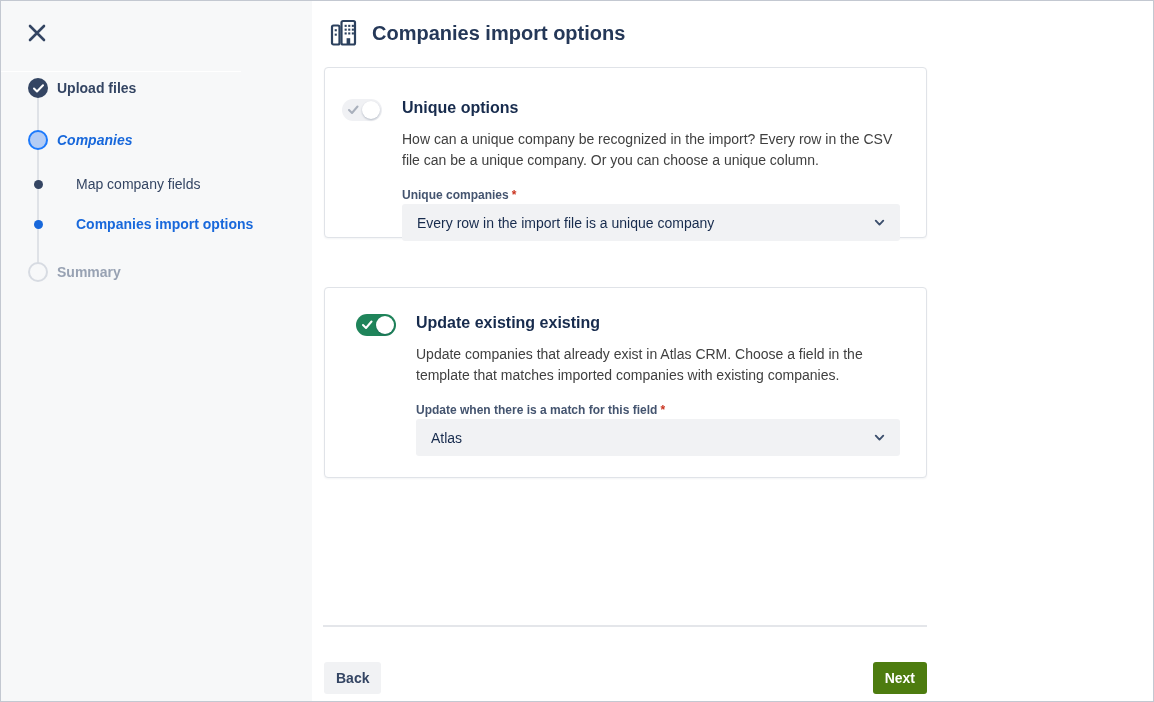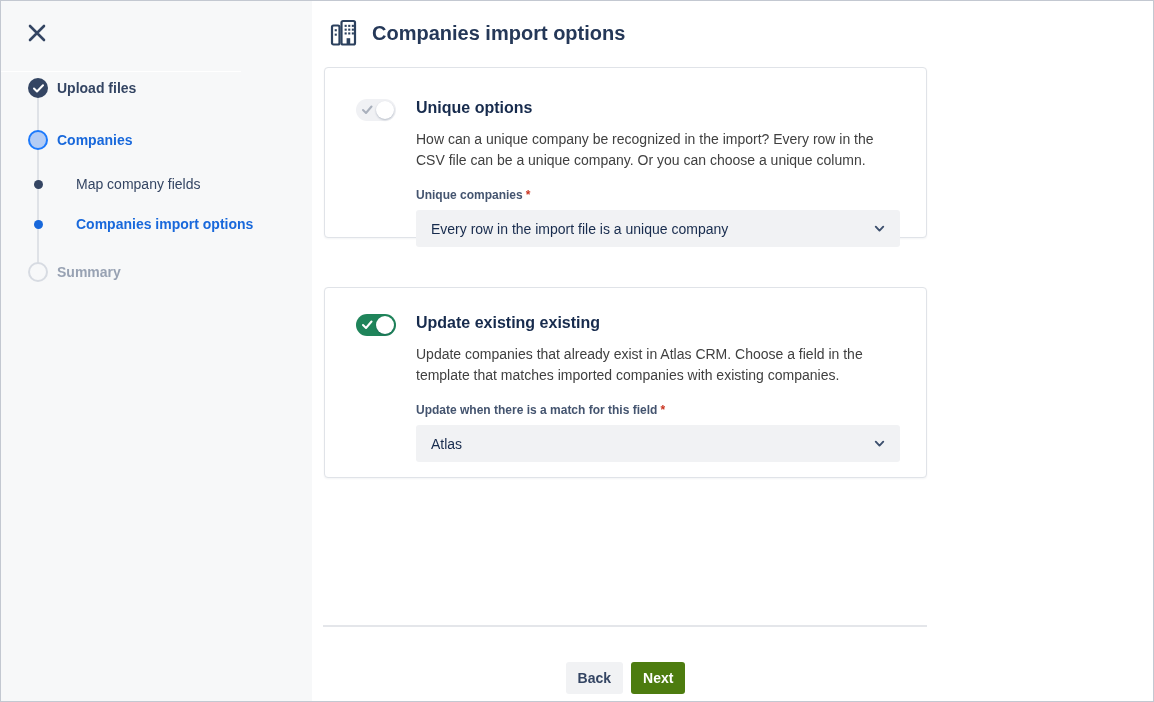--- a/index.html
+++ b/index.html
@@ -29,21 +29,21 @@
     position: absolute; left: 0; top: 70px;
     width: 240px; height: 1px; background: #ffffff;
   }
   .stepper { position: absolute; left: 0; top: 0; width: 100%; height: 100%; }
   .connector {
     position: absolute; left: 36px; top: 87px;
     width: 2px; height: 184px; background: #dfe2e7;
   }
   .step { position: absolute; left: 27px; display: flex; align-items: center; height: 20px; cursor: pointer; }
   .s-upload    { top: 77px; }
-  .s-companies { top: 129px; }
+  .s-companies { top: 129px; font-style: italic; }
   .s-map       { top: 173px; }
   .s-options   { top: 213px; }
   .s-summary   { top: 261px; }
   .bullet {
     width: 20px; height: 20px; flex: 0 0 20px;
     display: flex; align-items: center; justify-content: center;
   }
   .circle-done {
     border-radius: 50%; background: #344563;
     display: flex; align-items: center; justify-content: center;
@@ -71,21 +71,21 @@
     display: flex; align-items: center; gap: 15px;
   }
   .page-title { margin: 0; font-size: 20px; font-weight: 700; color: #253858; }
 
   .card {
     position: absolute; left: 323px; width: 603px;
     background: #fff; border: 1px solid #e0e3e8; border-radius: 4px;
     box-shadow: 0 1px 2px rgba(9,30,66,0.05);
     display: flex;
   }
-  .card-1 { top: 66px;  height: 171px; padding: 30px 26px 0 31px; }
+  .card-1 { top: 66px;  height: 171px; padding: 30px 26px 0 17px; }
   .card-2 { top: 286px; height: 191px; padding: 25px 26px 0 31px; }
   .toggle-col { width: 60px; flex: 0 0 60px; }
   .content-col { flex: 1; min-width: 0; }
 
   .toggle {
     position: relative; display: inline-block;
     width: 40px; height: 22px; border-radius: 11px; margin-top: 1px;
   }
   .toggle-disabled { background: #f0f1f4; cursor: default; }
   .toggle-on { background: #1f845a; cursor: pointer; }
@@ -95,34 +95,34 @@
     background: #ffffff; box-shadow: 0 1px 2px rgba(9,30,66,0.25);
   }
   .toggle .tick { position: absolute; left: 6px; top: 6px; }
 
   .card-title { margin: 1px 0 0; font-size: 16px; font-weight: 700; color: #172b4d; }
   .card-desc  { margin: 12px 0 0; font-size: 14px; line-height: 21px; color: #404040; }
   .field-label { margin-top: 17px; font-size: 12px; font-weight: 700; color: #44546f; }
   .req { color: #ca3521; margin-left: 3px; }
 
   .select {
-    margin-top: 8px; height: 37px;
+    margin-top: 2px; height: 37px;
     background: #f1f2f4; border-radius: 3px;
     display: flex; align-items: center; justify-content: space-between;
     padding: 0 13px 0 15px;
     font-size: 14px; color: #172b4d; cursor: pointer;
   }
 
   .footer-divider {
     position: absolute; left: 322px; top: 624px;
     width: 604px; height: 2px; background: #e4e6ea;
   }
   .footer {
     position: absolute; left: 323px; top: 661px; width: 603px;
-    display: flex; justify-content: center; gap: 8px;
+    display: flex; justify-content: space-between; gap: 8px;
   }
   .btn {
     height: 32px; border: none; border-radius: 3px;
     padding: 0 12px; font-family: "Liberation Sans", sans-serif;
     font-size: 14px; font-weight: 700; cursor: pointer;
   }
   .btn-back { background: #f1f2f4; color: #344563; }
   .btn-next { background: #4d7c0f; color: #ffffff; }
 </style>
 </head>

